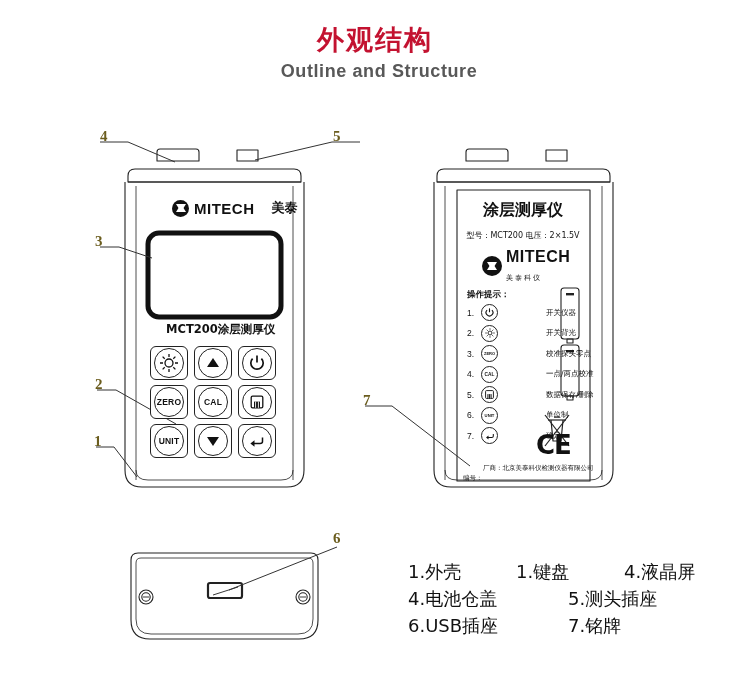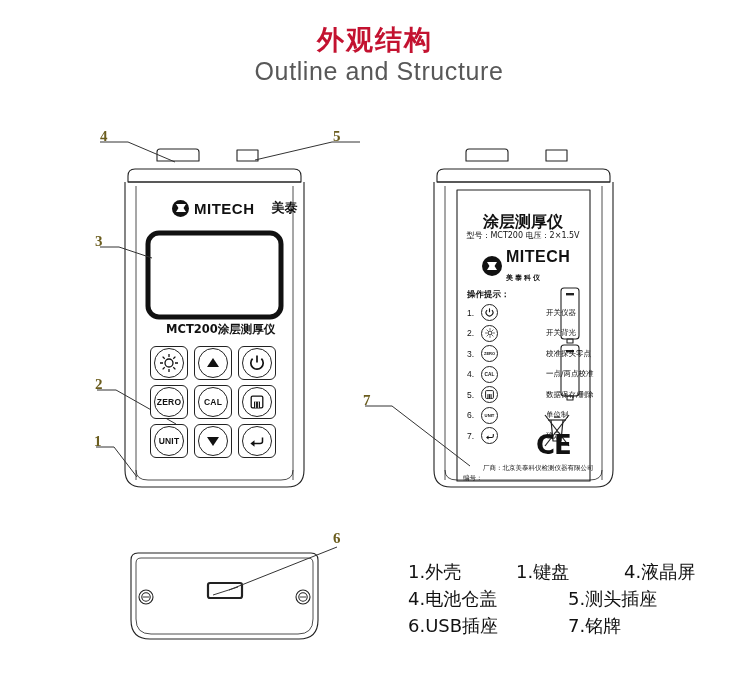--- a/index.html
+++ b/index.html
@@ -14,22 +14,22 @@
   #stage{position:relative;width:750px;height:694px;}
 
   
   .title-block{position:absolute;left:0;top:24px;width:750px;text-align:center;}
   .title-cn{
     font-family:"DejaVu Sans","Liberation Sans",sans-serif;
     font-size:27px;font-weight:bold;color:#c31230;letter-spacing:2px;
     line-height:32px;
   }
   .title-en{
-    font-size:25px;color:#585858;letter-spacing:0.6px;line-height:26px;
-    margin-top:2px;font-weight:400;padding-left:8px;
+    font-size:18px;color:#585858;letter-spacing:0.6px;line-height:26px;
+    margin-top:2px;font-weight:700;padding-left:8px;
   }
 
   
   .layer{position:absolute;left:0;top:0;width:750px;height:694px;pointer-events:none;}
 
   
   .callout{
     position:absolute;font-size:15px;font-weight:bold;
     color:#6b5d1e;font-family:"Liberation Serif","DejaVu Serif",serif;
     line-height:14px;
@@ -86,21 +86,21 @@
     font-family:"DejaVu Sans","Liberation Sans",sans-serif;
   }
   .plate-model{
     position:absolute;width:160px;text-align:center;font-size:8px;color:#111;
     font-family:"DejaVu Sans","Liberation Sans",sans-serif;white-space:nowrap;
   }
   .plate-brand{position:absolute;display:flex;align-items:center;gap:4px;}
   .plate-brand .brand-mark{width:20px;height:20px;}
   .plate-brand .bt{font-size:16px;font-weight:bold;letter-spacing:0.5px;color:#111;
                    line-height:15px;}
-  .plate-brand .bc{font-size:7px;font-weight:bold;letter-spacing:2px;color:#111;
+  .plate-brand .bc{font-size:7px;font-weight:normal;letter-spacing:2px;color:#111;
                    font-family:"DejaVu Sans","Liberation Sans",sans-serif;}
   .ops-title{
     position:absolute;font-size:8.5px;color:#111;font-weight:bold;
     font-family:"DejaVu Sans","Liberation Sans",sans-serif;
   }
   .ops-list{position:absolute;display:flex;flex-direction:column;gap:5.5px;}
   .ops-item{display:flex;align-items:center;gap:5px;height:15px;}
   .ops-num{font-size:8.5px;color:#111;width:9px;text-align:left;}
   .ops-icon{
     width:15px;height:15px;border-radius:50%;border:1.1px solid #222;
@@ -317,21 +317,21 @@
     <div class="key">
       <div class="key-circle">
         <svg width="20" height="20" viewBox="0 0 20 20" fill="none" stroke="#111" stroke-width="1.5">
           <path d="M15.5,6.5 L15.5,10.5 Q15.5,12.5 13,12.5 L5.5,12.5"></path>
           <polygon points="7.5,9.3 7.5,15.7 3.4,12.5" fill="#111" stroke="none"></polygon>
         </svg>
       </div>
     </div>
   </div>
 
-  <div class="plate-title" style="left:448px;top:212px;">涂层测厚仪</div>
+  <div class="plate-title" style="left:448px;top:200px;">涂层测厚仪</div>
 
   <div class="plate-model" style="left:443px;top:230px;">型号：MCT200  电压：2×1.5V</div>
 
   <div class="plate-brand" style="left:482px;top:248px;">
     <span class="brand-mark"></span>
     <span>
       <span class="bt">MITECH</span><br>
       <span class="bc">美泰科仪</span>
     </span>
   </div>

